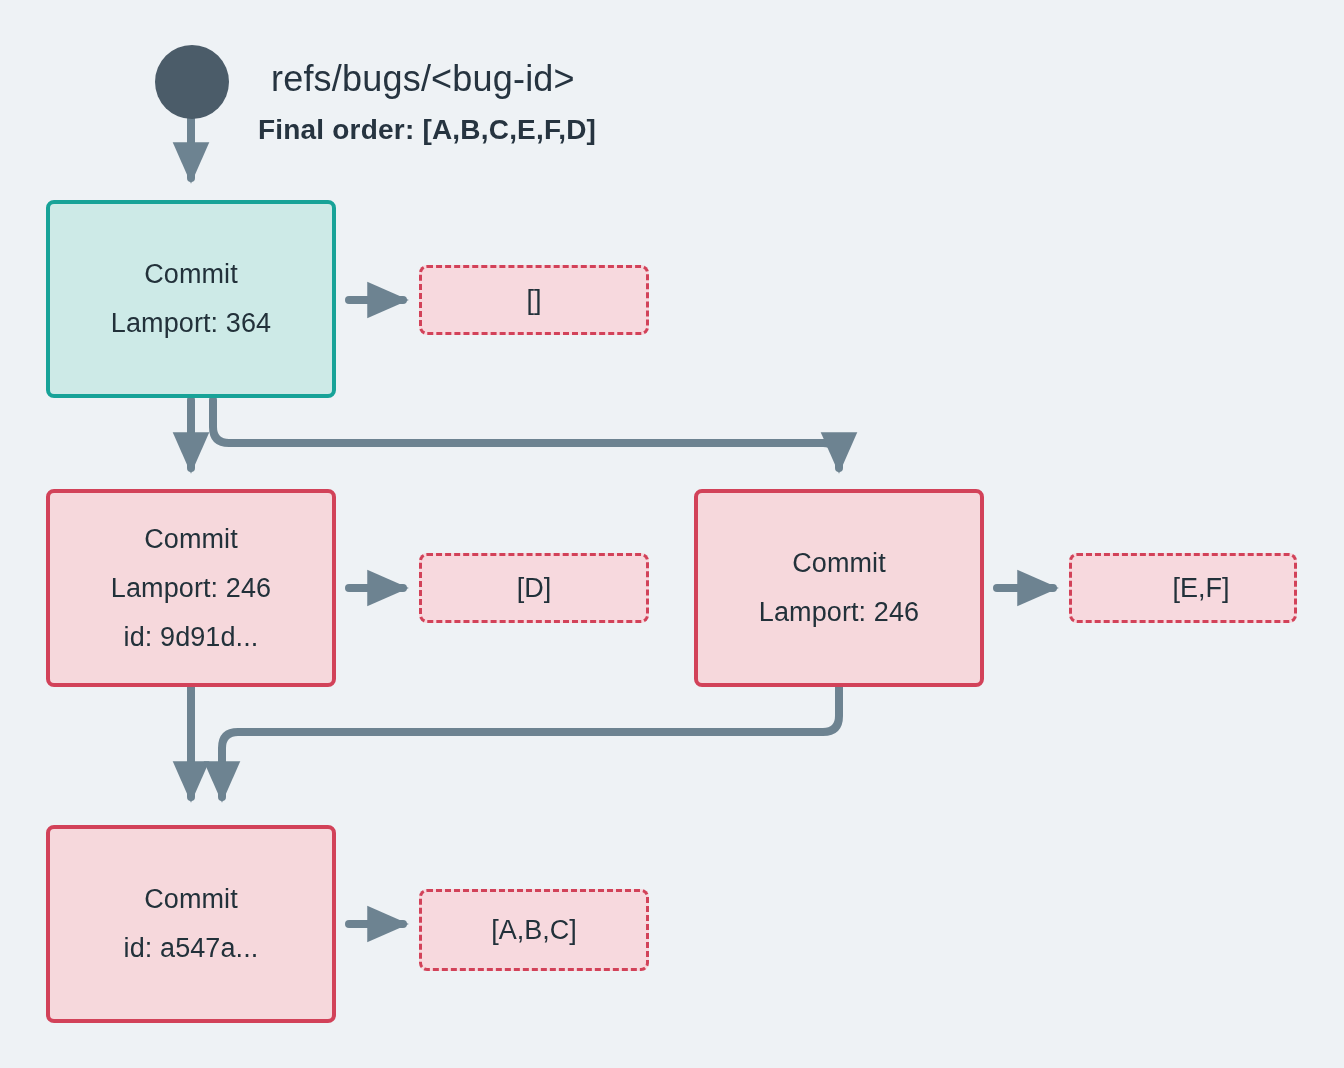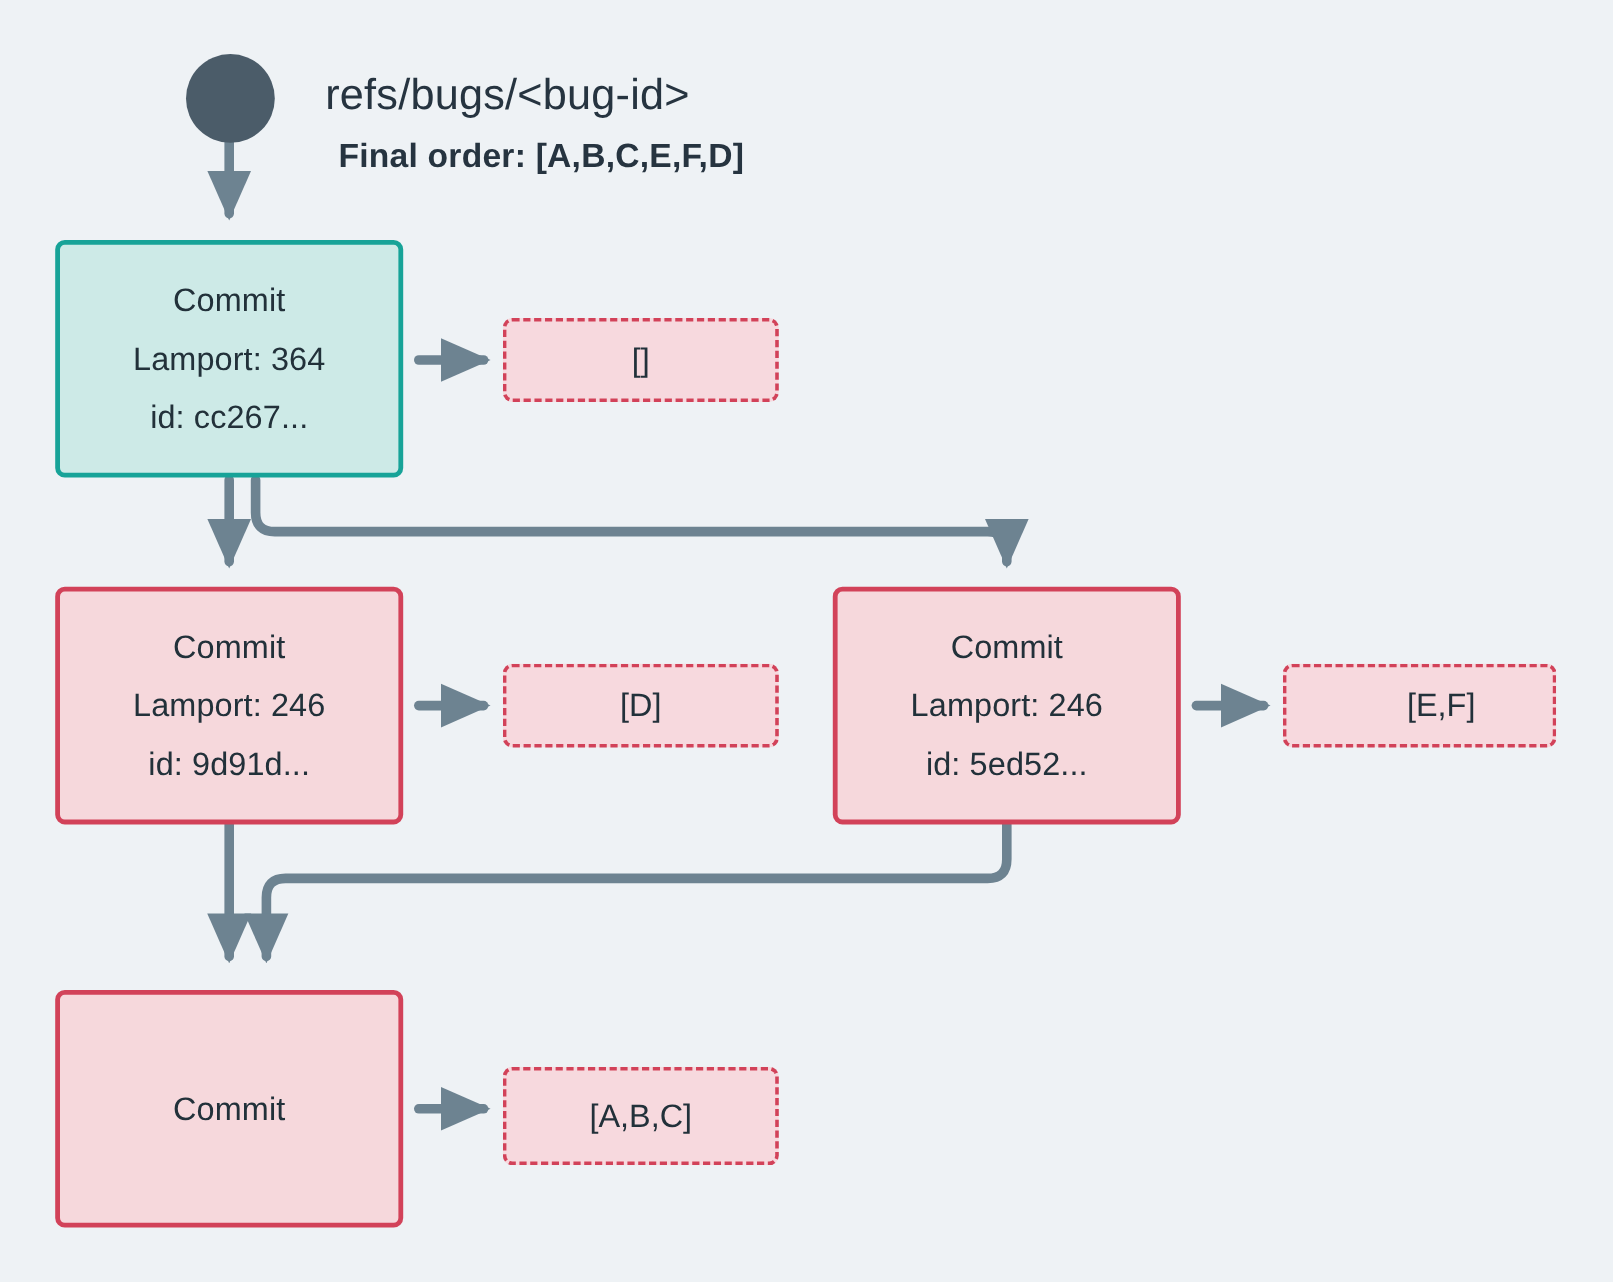--- a/index.html
+++ b/index.html
@@ -113,53 +113,52 @@
 
     <path d="M 997 588 L 1053 588" fill="none" stroke="#6d8391" stroke-width="8" stroke-linecap="round" marker-end="url(#arrow)"></path>
 
     <path d="M 349 924 L 403 924" fill="none" stroke="#6d8391" stroke-width="8" stroke-linecap="round" marker-end="url(#arrow)"></path>
   </svg>
 
   <div class="root-circle" style="left:155px; top:45px; width:74px; height:74px;"></div>
 
   <div class="label-text" id="ref-label" style="left:271px; top:58px;">refs/bugs/&lt;bug-id&gt;</div>
 
-  <div class="label-text" id="final-order-label" style="left:282px; top:114px;">Final order: [A,B,C,E,F,D]</div>
+  <div class="label-text" id="final-order-label" style="left:258px; top:114px;">Final order: [A,B,C,E,F,D]</div>
 
   <div class="node commit-node node-head" style="left:46px; top:200px; width:290px; height:198px;">
     <div class="line">Commit</div>
     <div class="line">Lamport: 364</div>
-    <div class="line">id: cc267...</div>
   </div>
 
   <div class="node ops-node" style="left:419px; top:265px; width:230px; height:70px;">
     <span>[]</span>
   </div>
 
   <div class="node commit-node node-pink" style="left:46px; top:489px; width:290px; height:198px;">
     <div class="line">Commit</div>
     <div class="line">Lamport: 246</div>
     <div class="line">id: 9d91d...</div>
   </div>
 
   <div class="node ops-node" style="left:419px; top:553px; width:230px; height:70px;">
     <span>[D]</span>
   </div>
 
   <div class="node commit-node node-pink" style="left:694px; top:489px; width:290px; height:198px;">
     <div class="line">Commit</div>
     <div class="line">Lamport: 246</div>
-    <div class="line">id: 5ed52...</div>
   </div>
 
   <div class="node ops-node" style="left:1069px; top:553px; width:228px; height:70px;padding-left:36px;">
     <span>[E,F]</span>
   </div>
 
   <div class="node commit-node node-pink" style="left:46px; top:825px; width:290px; height:198px;">
     <div class="line">Commit</div>
+    <div class="line">id: a547a...</div>
   </div>
 
   <div class="node ops-node" style="left:419px; top:889px; width:230px; height:82px;">
     <span>[A,B,C]</span>
   </div>
 
 </div>
 
 </body></html>

